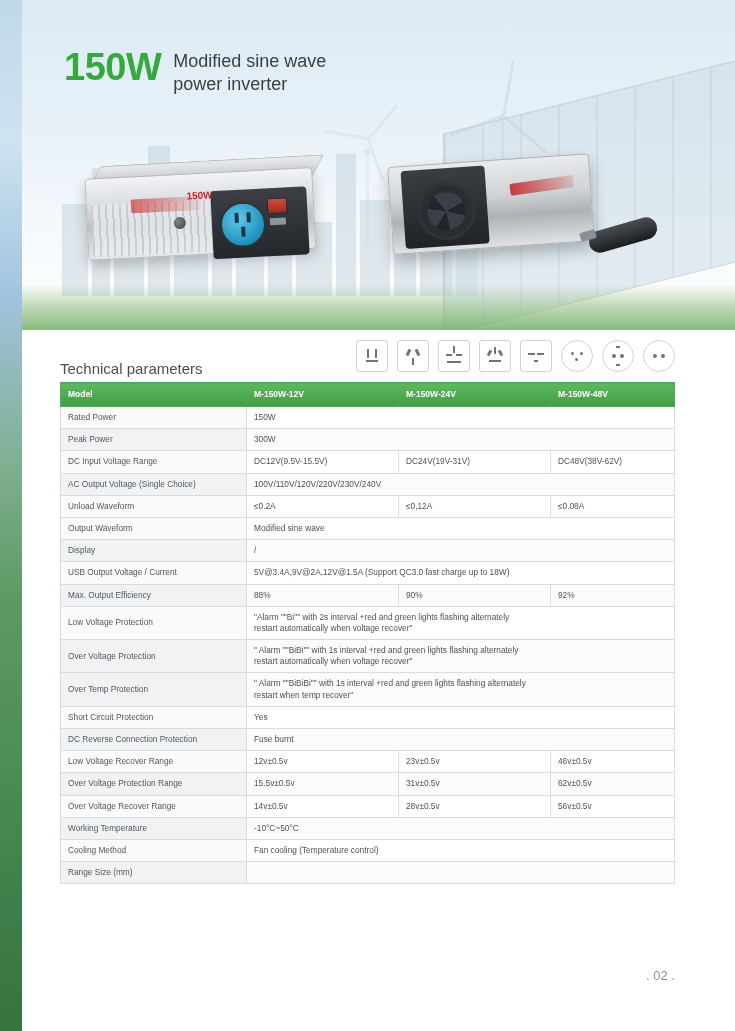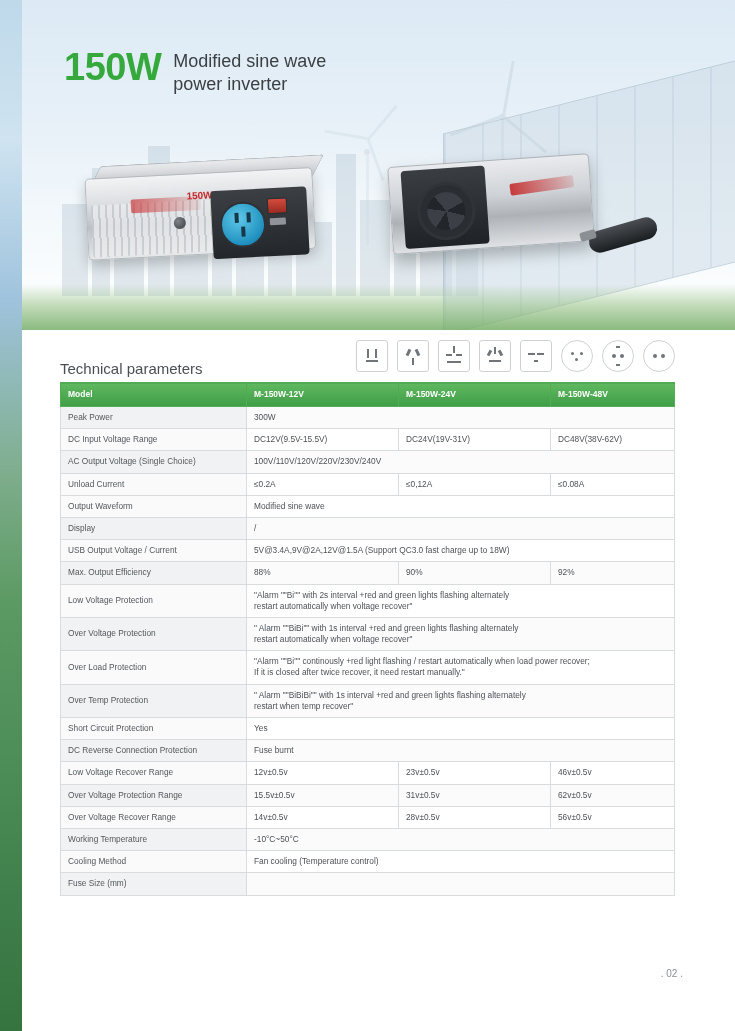--- a/index.html
+++ b/index.html
@@ -255,22 +255,22 @@
     background: #fafafa;
     color: #53585c;
   }
   table.spec tbody tr.alt td:first-child { background: #f1f2f3; }
   table.spec tbody tr.alt td { background: #fbfbfb; }
   table.spec tbody td { background: #ffffff; }
   .tall td { height: 22px; }
   .pre { white-space: pre-line; }
 
   .page-num {
-    position: absolute; right: 52px; top: 968px;
-    font-size: 10px; color: #8a8f94;
+    position: absolute; right: 60px; top: 968px;
+    font-size: 13px; color: #8a8f94;
   }
 </style>
 </head>
 <body>
 
 <div class="page">
 
   <div class="left-strip"></div>
 
   <div class="hero">
@@ -403,36 +403,40 @@
       </colgroup>
     <thead>
       <tr>
         <th>Model</th>
         <th>M-150W-12V</th>
         <th>M-150W-24V</th>
         <th>M-150W-48V</th>
       </tr>
     </thead>
     <tbody>
+        <tr>
+          <td>Rated Power</td>
+          <td colspan="3">150W</td>
+        </tr>
         <tr class="alt">
           <td>Peak Power</td>
           <td colspan="3">300W</td>
         </tr>
         <tr>
           <td>DC Input Voltage Range</td>
           <td>DC12V(9.5V-15.5V)</td>
           <td>DC24V(19V-31V)</td>
           <td>DC48V(38V-62V)</td>
         </tr>
         <tr class="alt">
           <td>AC Output Voltage (Single Choice)</td>
           <td colspan="3">100V/110V/120V/220V/230V/240V</td>
         </tr>
         <tr>
-          <td>Unload Current</td>
+          <td>Unload Waveform</td>
           <td>≤0.2A</td>
           <td>≤0,12A</td>
           <td>≤0.08A</td>
         </tr>
         <tr>
           <td>Output Waveform</td>
           <td colspan="3">Modified sine wave</td>
         </tr>
         <tr class="alt">
           <td>Display</td>
@@ -451,25 +455,20 @@
         <tr class="tall">
           <td>Low Voltage Protection</td>
           <td colspan="3" class="pre">"Alarm ""Bi"" with 2s interval +red and green lights flashing alternately
 restart automatically when voltage recover"</td>
         </tr>
         <tr class="alt tall">
           <td>Over Voltage Protection</td>
           <td colspan="3" class="pre"> " Alarm ""BiBi"" with 1s interval +red and green lights flashing alternately
 restart automatically when voltage recover"</td>
         </tr>
-        <tr class="tall">
-          <td>Over Load Protection</td>
-          <td colspan="3" class="pre">"Alarm ""Bi"" continously +red light flashing / restart automatically when load power recover;
-If it is closed after twice recover, it need restart manually."</td>
-        </tr>
         <tr class="alt tall">
           <td>Over Temp Protection</td>
           <td colspan="3" class="pre"> " Alarm ""BiBiBi"" with 1s interval +red and green lights flashing alternately
  restart when temp recover"</td>
         </tr>
         <tr>
           <td>Short Circuit Protection</td>
           <td colspan="3">Yes</td>
         </tr>
         <tr class="alt">
@@ -496,20 +495,20 @@
         </tr>
         <tr class="alt">
           <td>Working Temperature</td>
           <td colspan="3">-10°C~50°C</td>
         </tr>
         <tr>
           <td>Cooling Method</td>
           <td colspan="3">Fan cooling (Temperature control)</td>
         </tr>
         <tr class="alt">
-          <td>Fuse Size (mm)</td>
+          <td>Range Size (mm)</td>
           <td colspan="3"></td>
         </tr>
       </tbody>
   </table>
 
   <div class="page-num">. 02 .</div>
 </div>
 
 </body></html>

